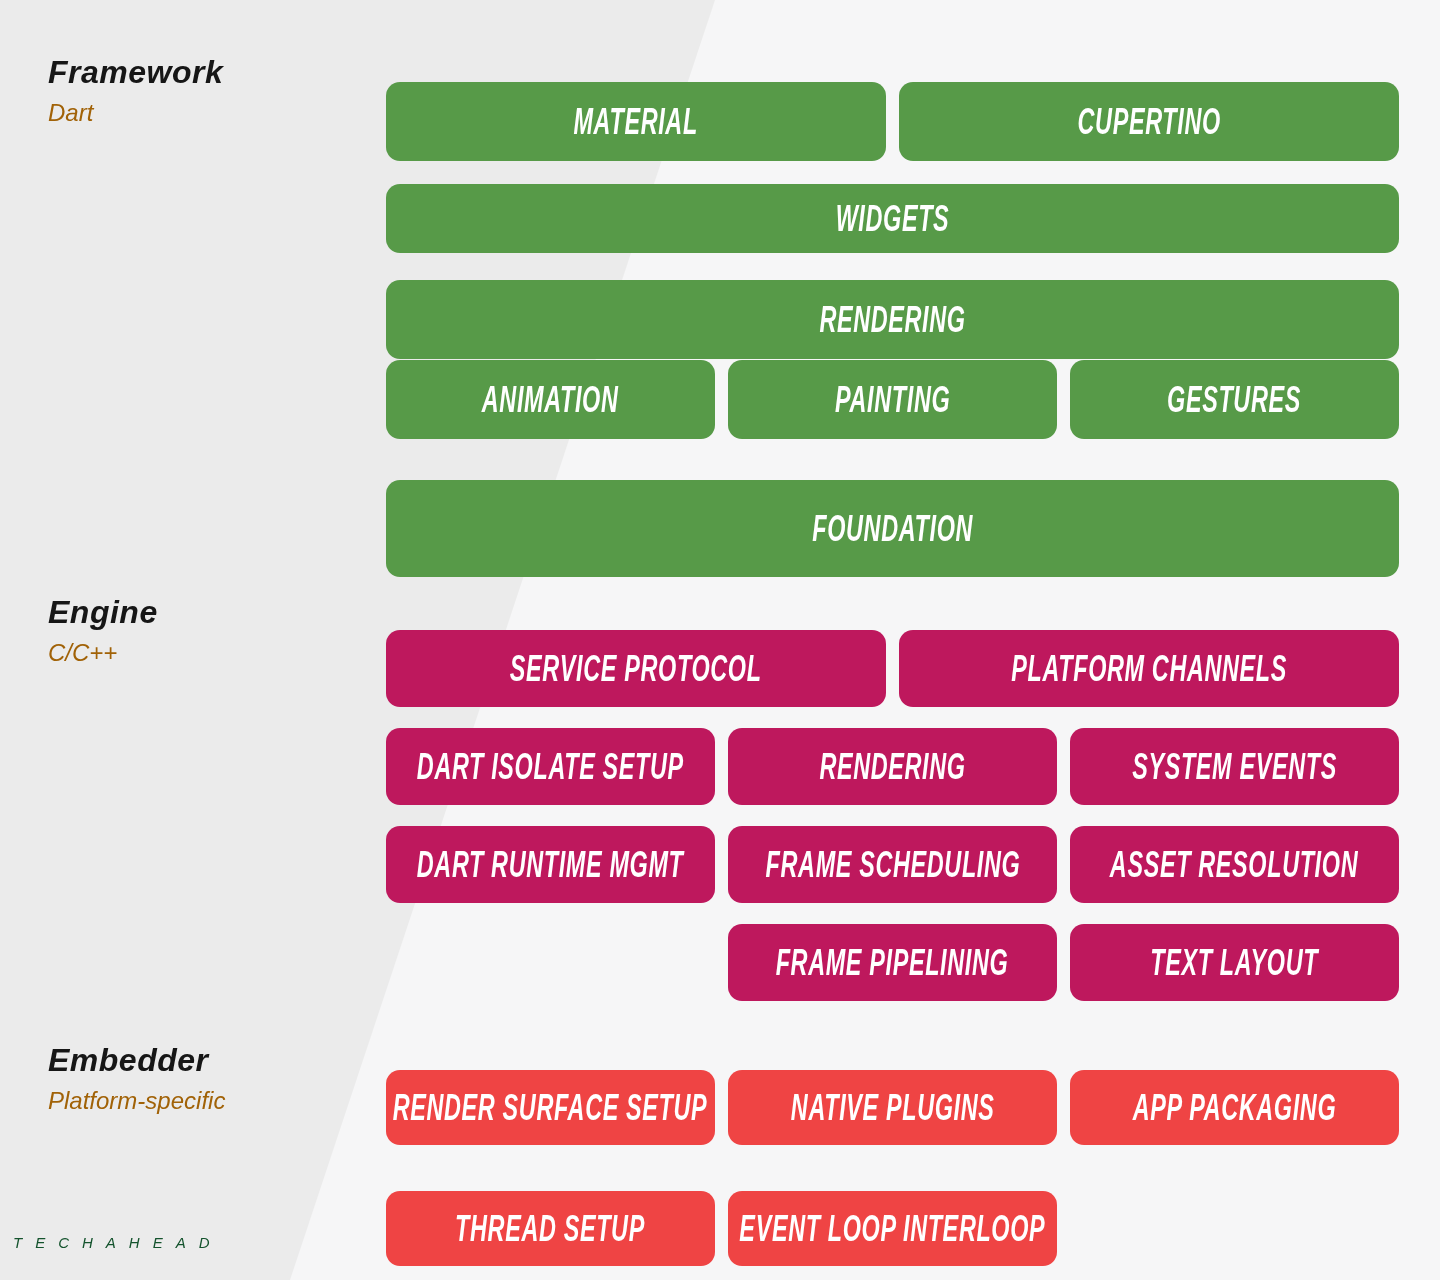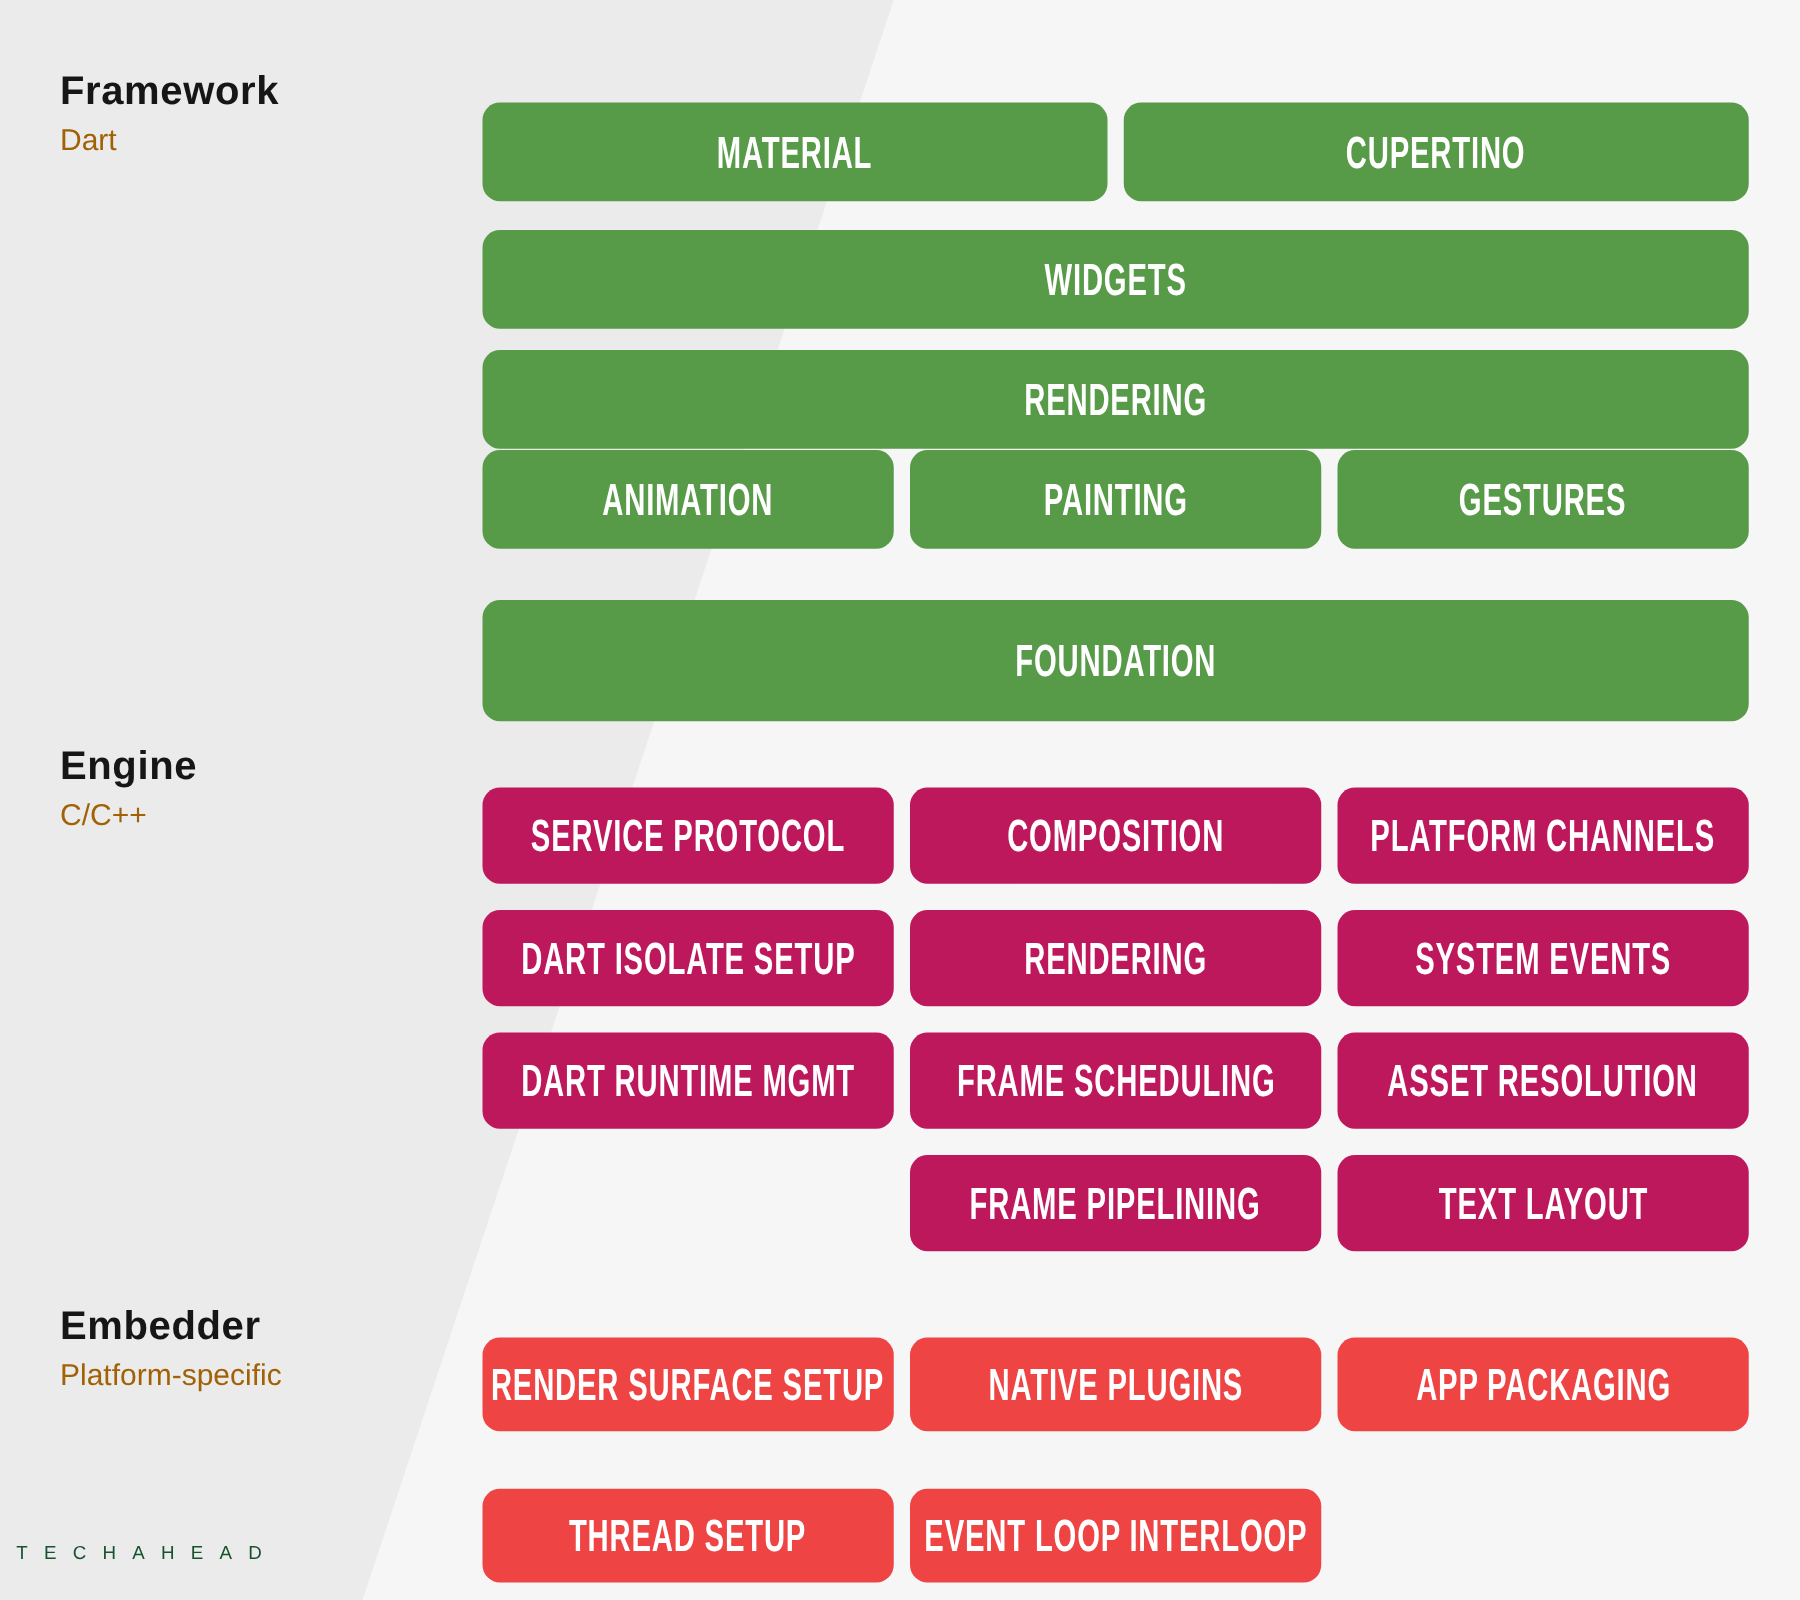--- a/index.html
+++ b/index.html
@@ -6,20 +6,21 @@
   html, body { width: 1440px; height: 1280px; }
   body {
     font-family: "Liberation Sans", sans-serif;
     background: #F6F6F7;
     overflow: hidden;
   }
   .canvas {
     position: relative;
     width: 1440px;
     height: 1280px;
+    font-style: italic;
   }
   
   .bg-left {
     position: absolute;
     inset: 0;
     background: #EBEBEB;
     clip-path: polygon(0 0, 715px 0, 290px 1280px, 0 1280px);
   }
 
   
@@ -104,21 +105,21 @@
   <div class="blocks">
 
     <div class="row" style="top:50px;height:79px">
       <div class="btn green">
           <span>MATERIAL</span>
         </div>
       <div class="btn green">
           <span>CUPERTINO</span>
         </div>
     </div>
-    <div class="row" style="top:152px;height:79px">
+    <div class="row" style="top:152px;height:69px">
       <div class="btn green">
           <span>WIDGETS</span>
         </div>
     </div>
     <div class="row" style="top:248px;height:79px">
       <div class="btn green">
           <span>RENDERING</span>
         </div>
     </div>
     <div class="row" style="top:328px;height:79px">
@@ -134,23 +135,20 @@
     </div>
     <div class="row" style="top:448px;height:97px">
       <div class="btn green">
           <span>FOUNDATION</span>
         </div>
     </div>
 
     <div class="row" style="top:598px;height:77px">
       <div class="btn blue">
           <span>SERVICE PROTOCOL</span>
-        </div>
-      <div class="btn blue">
-          <span>COMPOSITION</span>
         </div>
       <div class="btn blue">
           <span>PLATFORM CHANNELS</span>
         </div>
     </div>
     <div class="row" style="top:696px;height:77px">
       <div class="btn blue">
           <span>DART ISOLATE SETUP</span>
         </div>
       <div class="btn blue">

